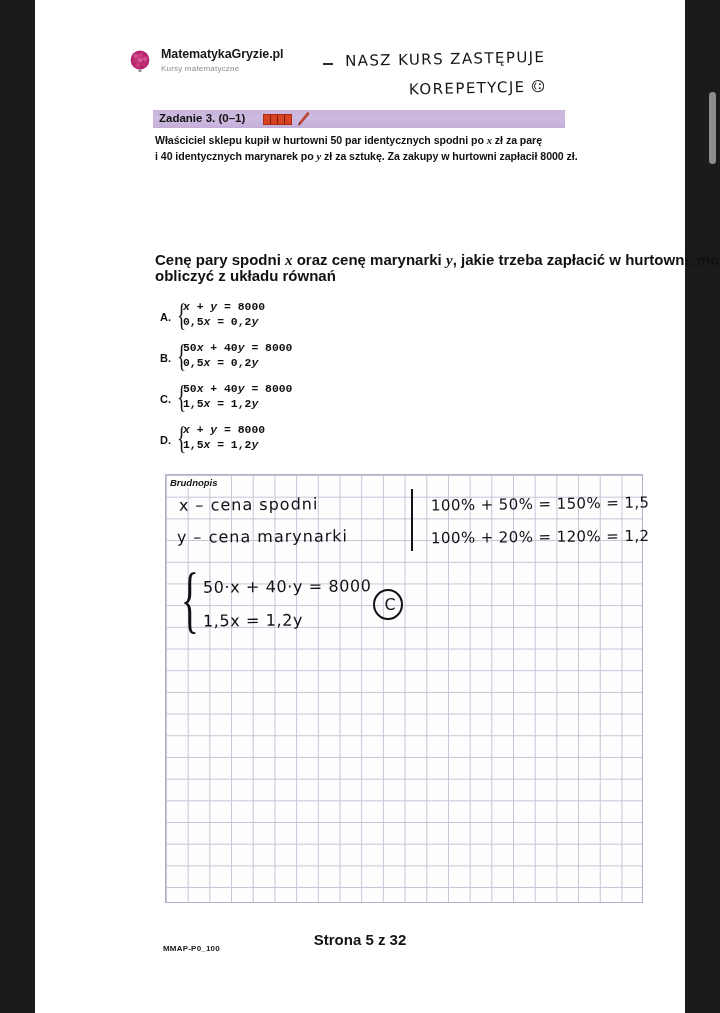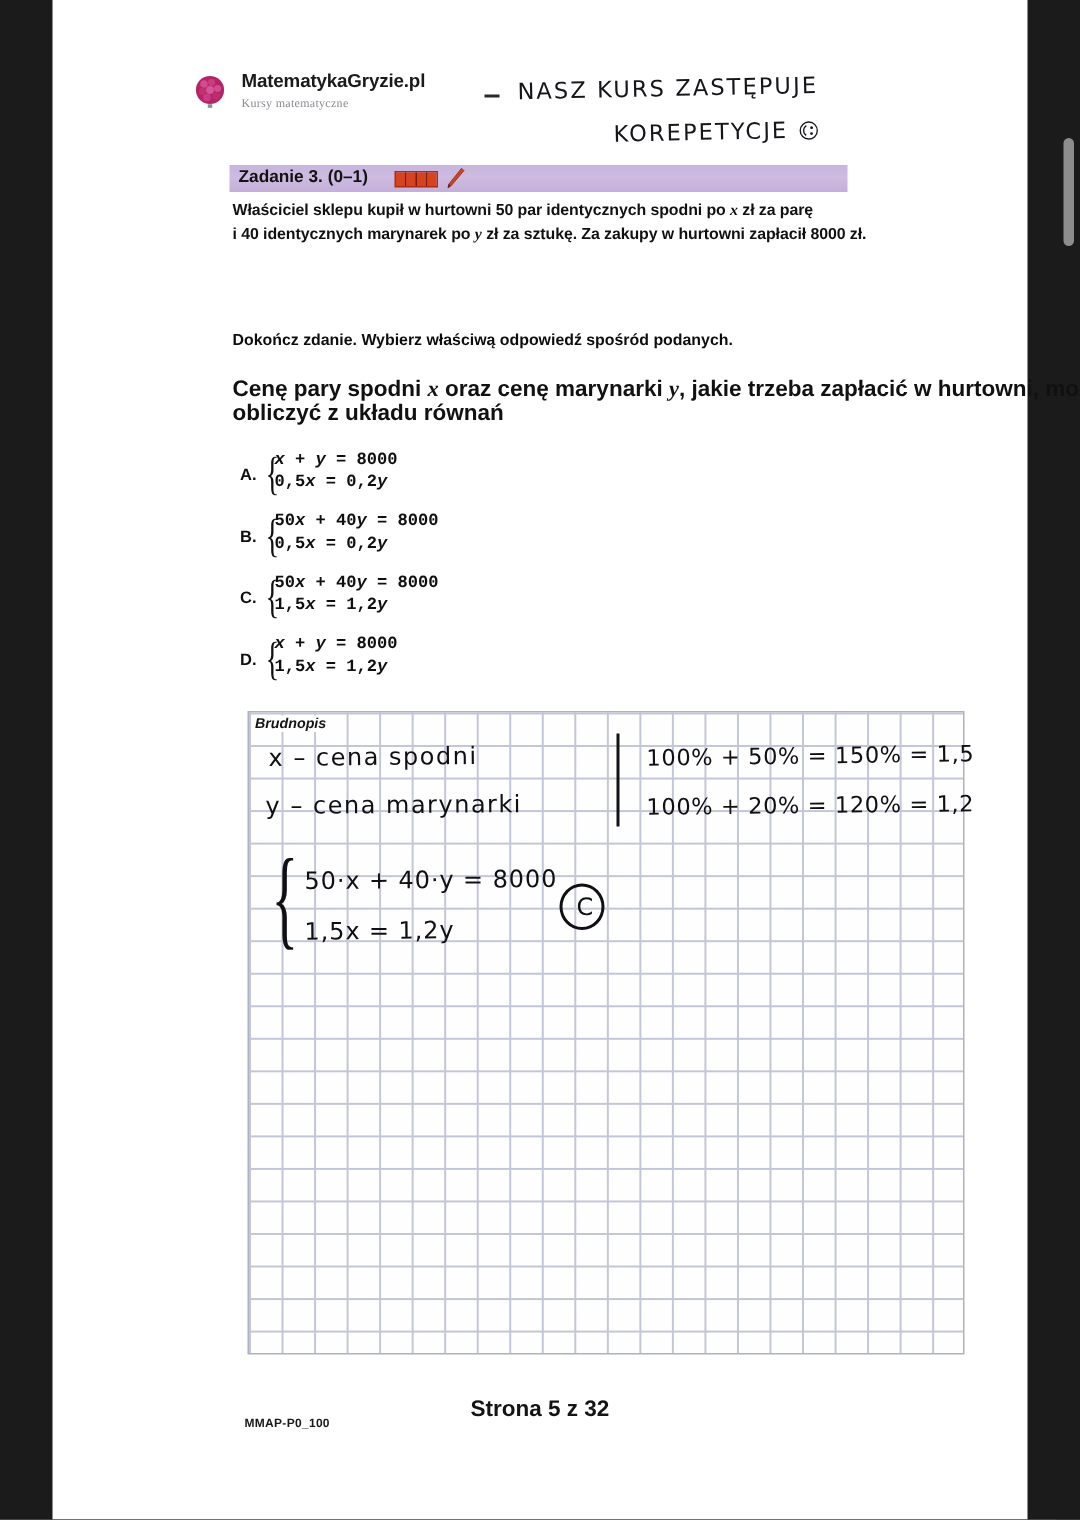--- a/index.html
+++ b/index.html
@@ -73,21 +73,20 @@
     color: #1a1a1a;
     letter-spacing: -0.1px;
     white-space: nowrap;
   }
   .brand-sub {
     margin-top: 4px;
     font-size: 8px;
     color: #8b8b92;
     letter-spacing: 0.2px;
     white-space: nowrap;
-    font-family: Liberation Serif, serif;
   }
 
   
   #hand-annotation {
     position: absolute;
     left: 288px;
     top: 46px;
     width: 300px;
     color: #15151a;
     font-family: "DejaVu Sans", sans-serif;
@@ -436,21 +435,20 @@
       <path d="M13.4 1.2 L15.2 3.0 L5.4 14.6 L3.0 16.2 L3.6 13.4 Z" fill="#c9452a" stroke="#8e2a16" stroke-width="0.6"></path>
       <path d="M3.0 16.2 L3.6 13.4 L5.0 14.2 Z" fill="#2b2b2b"></path>
     </svg>
   </div>
 
   <div id="problem-body">
     <div class="ln">Właściciel sklepu kupił w hurtowni  50  par identycznych spodni po  <span class="mvar">x</span>  zł za parę</div>
     <div class="ln">i  40  identycznych marynarek po  <span class="mvar">y</span>  zł za sztukę. Za zakupy w hurtowni zapłacił  8000  zł.</div>
   </div>
 
-  <div id="instruction">Dokończ zdanie. Wybierz właściwą odpowiedź spośród podanych.</div>
 
   <div id="stem">
     <div class="ln">Cenę pary spodni  <span class="mvar">x</span>  oraz cenę marynarki  <span class="mvar">y</span>, jakie trzeba zapłacić w hurtowni, można</div>
     <div class="ln">obliczyć z układu równań</div>
   </div>
 
   <div id="answers">
 
     <div class="answer-row">
       <div class="answer-letter">A.</div>

